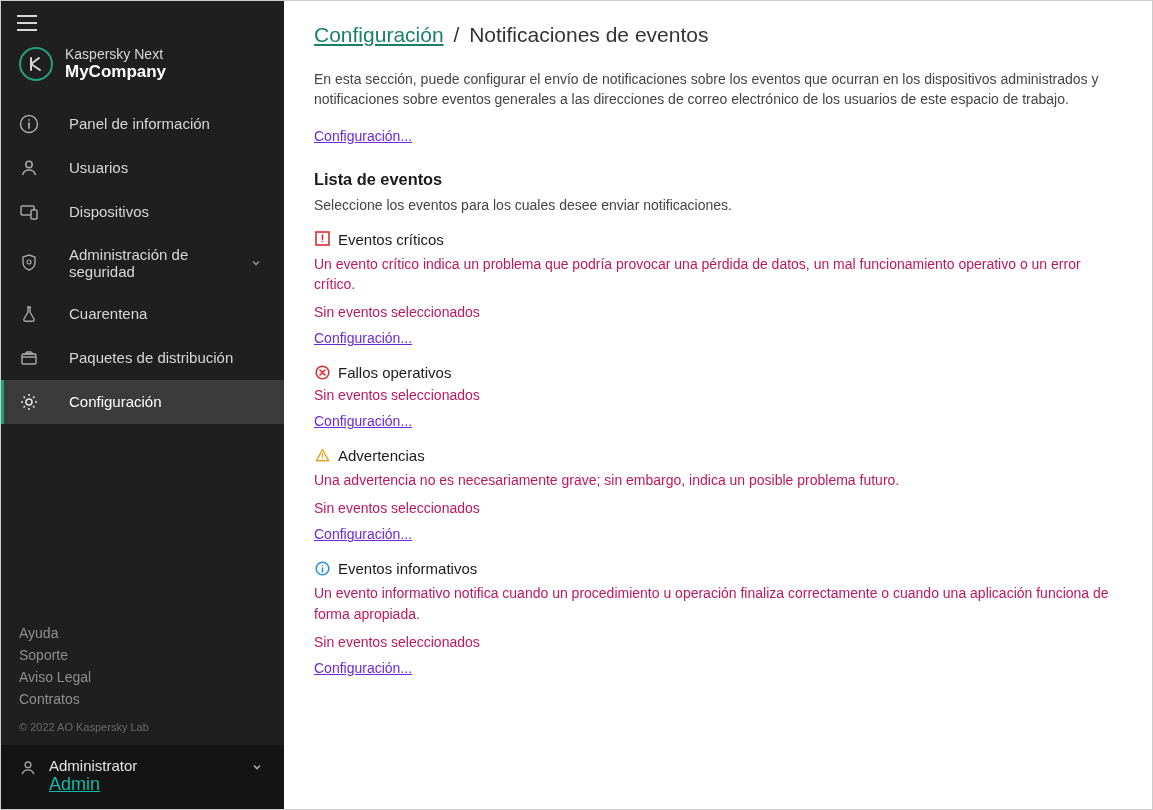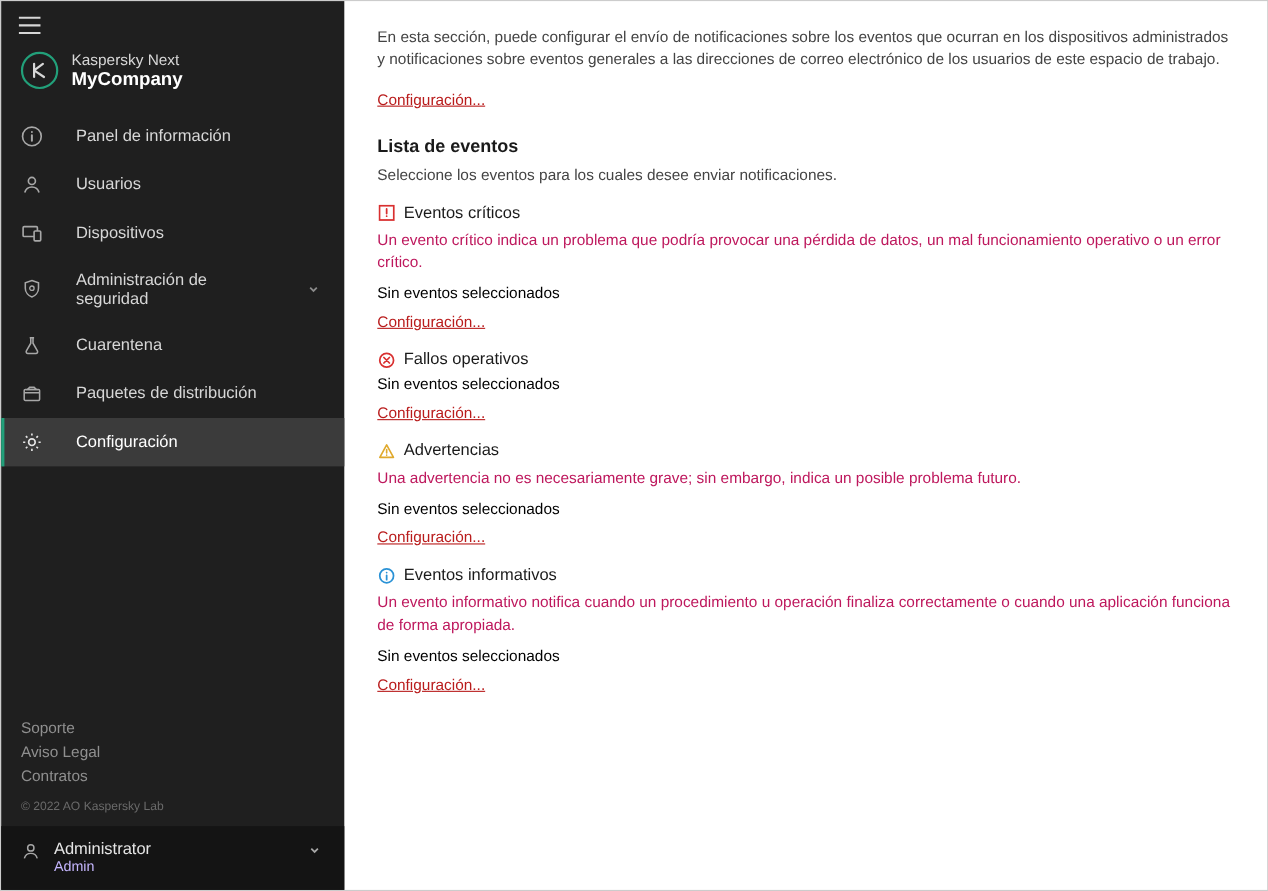--- a/index.html
+++ b/index.html
@@ -10,21 +10,21 @@
     background: #fff;
     width: 1153px;
     height: 810px;
     overflow: hidden;
     display: flex;
     border: 1px solid #ccc;
   }
 
   
   .sidebar {
-    width: 312px;
+    width: 283px;
     background: #1f1f1f;
     color: #d7d7d7;
     display: flex;
     flex-direction: column;
     position: relative;
   }
   .hamburger {
     padding: 14px 16px 10px;
   }
   .hamburger svg { display:block; }
@@ -85,21 +85,21 @@
 
   .user-block {
     background:#141414;
     padding: 12px 18px 14px;
     display:flex;
     align-items:flex-start;
     gap:12px;
   }
   .user-block svg { flex:0 0 18px; margin-top:2px; }
   .user-block .uname { color:#e5e5e5; font-size:15px; }
-  .user-block .urole { color:#c4b5fd; font-size:13px; }
+  .user-block .urole { color:#14b8a6; font-size:18px;text-decoration:underline; }
   .user-block .chev { margin-left:auto; margin-top:4px; }
 
   
   .main {
     flex:1;
     padding: 22px 30px 24px;
     overflow-y:auto;
     color:#333;
   }
   .breadcrumb {
@@ -111,32 +111,32 @@
     color:#1a7f6a;
     text-decoration:underline;
     cursor:pointer;
   }
   .breadcrumb .sep { color:#333; margin:0 4px; }
   .breadcrumb .current { color:#333; }
 
   .intro { color:#444; line-height:1.45; margin-bottom:18px; max-width:820px; }
 
   .section-line { color:#333; margin-bottom:8px; }
-  .config-link { color:#b91c1c; text-decoration:underline; cursor:pointer; display:inline-block; }
+  .config-link { color:#6d28d9; text-decoration:underline; cursor:pointer; display:inline-block; }
   .list-heading { font-weight:700; color:#1a1a1a; margin-top:26px; margin-bottom:8px; }
   .list-sub { color:#444; margin-bottom:16px; }
 
   .event-group { margin-top:18px; }
   .event-title {
-    display:flex; align-items:flex-end; gap:8px;
+    display:flex; align-items:flex-start; gap:8px;
     color:#1a1a1a; font-size:15px; margin-bottom:6px;
   }
   .event-title .ico { width:16px; height:16px; display:inline-flex; align-items:center; justify-content:center; }
   .event-desc { color:#be185d; line-height:1.45; margin-bottom:10px; max-width:820px; }
-  .event-none { color:#000000; margin-bottom:10px; }
+  .event-none { color:#be185d; margin-bottom:10px; }
 
   
   .ico-critical { color:#d93030; }
   .ico-op { color:#d93030; }
   .ico-warn { color:#e0a92c; }
   .ico-info { color:#2a92d6; }
 </style>
 </head>
 <body>
 
@@ -209,20 +209,21 @@
       <svg width="20" height="20" viewBox="0 0 20 20">
           <circle cx="10" cy="10" r="3" stroke="#e5e5e5" stroke-width="1.5" fill="none"></circle>
           <path d="M10 2v2M10 16v2M2 10h2M16 10h2M4.5 4.5l1.4 1.4M14.1 14.1l1.4 1.4M4.5 15.5l1.4-1.4M14.1 5.9l1.4-1.4" stroke="#e5e5e5" stroke-width="1.5"></path>
         </svg>
       <span>Configuración</span>
     </li>
   </ul>
 
   <div class="sidebar-footer">
     <div class="links">
+      <span>Ayuda</span>
       <span>Soporte</span>
       <span>Aviso Legal</span>
       <span>Contratos</span>
     </div>
     <div class="copyright">© 2022 AO Kaspersky Lab</div>
   </div>
 
   <div class="user-block">
     <svg width="18" height="18" viewBox="0 0 20 20">
         <circle cx="10" cy="6.5" r="3.2" stroke="#a7a7a7" stroke-width="1.5" fill="none"></circle>
@@ -233,20 +234,25 @@
       <div class="urole">Admin</div>
     </div>
     <svg class="chev" width="12" height="12" viewBox="0 0 12 12">
         <path d="M3 4.5l3 3 3-3" stroke="#a7a7a7" stroke-width="1.6" fill="none"></path>
       </svg>
   </div>
 </aside>
 
 <main class="main">
 
+  <div class="breadcrumb">
+    <a>Configuración</a>
+    <span class="sep">/</span>
+    <span class="current">Notificaciones de eventos</span>
+  </div>
 
   <p class="intro">En esta sección, puede configurar el envío de notificaciones sobre los eventos que ocurran en los dispositivos administrados y notificaciones sobre eventos generales a las direcciones de correo electrónico de los usuarios de este espacio de trabajo.</p>
 
   <a class="config-link">Configuración...</a>
 
   <h3 class="list-heading">Lista de eventos</h3>
   <p class="list-sub">Seleccione los eventos para los cuales desee enviar notificaciones.</p>
 
   
   <div class="event-group">

